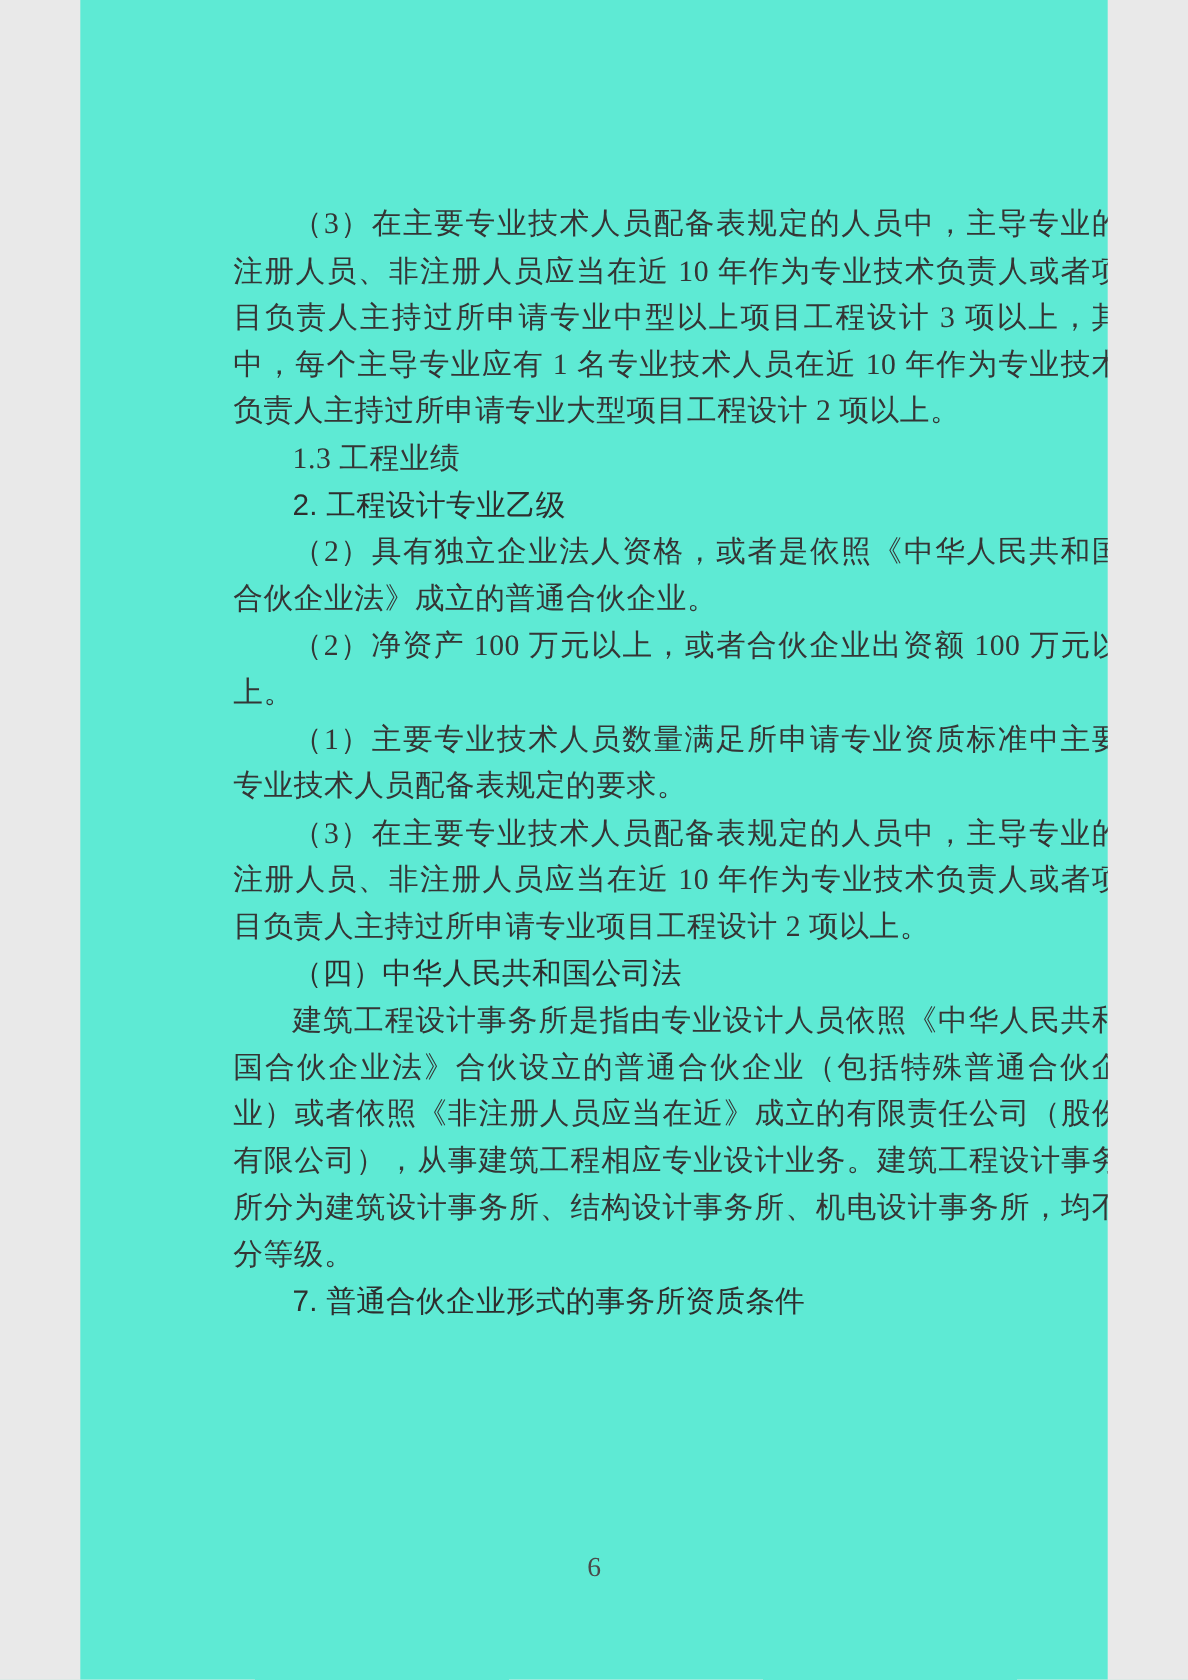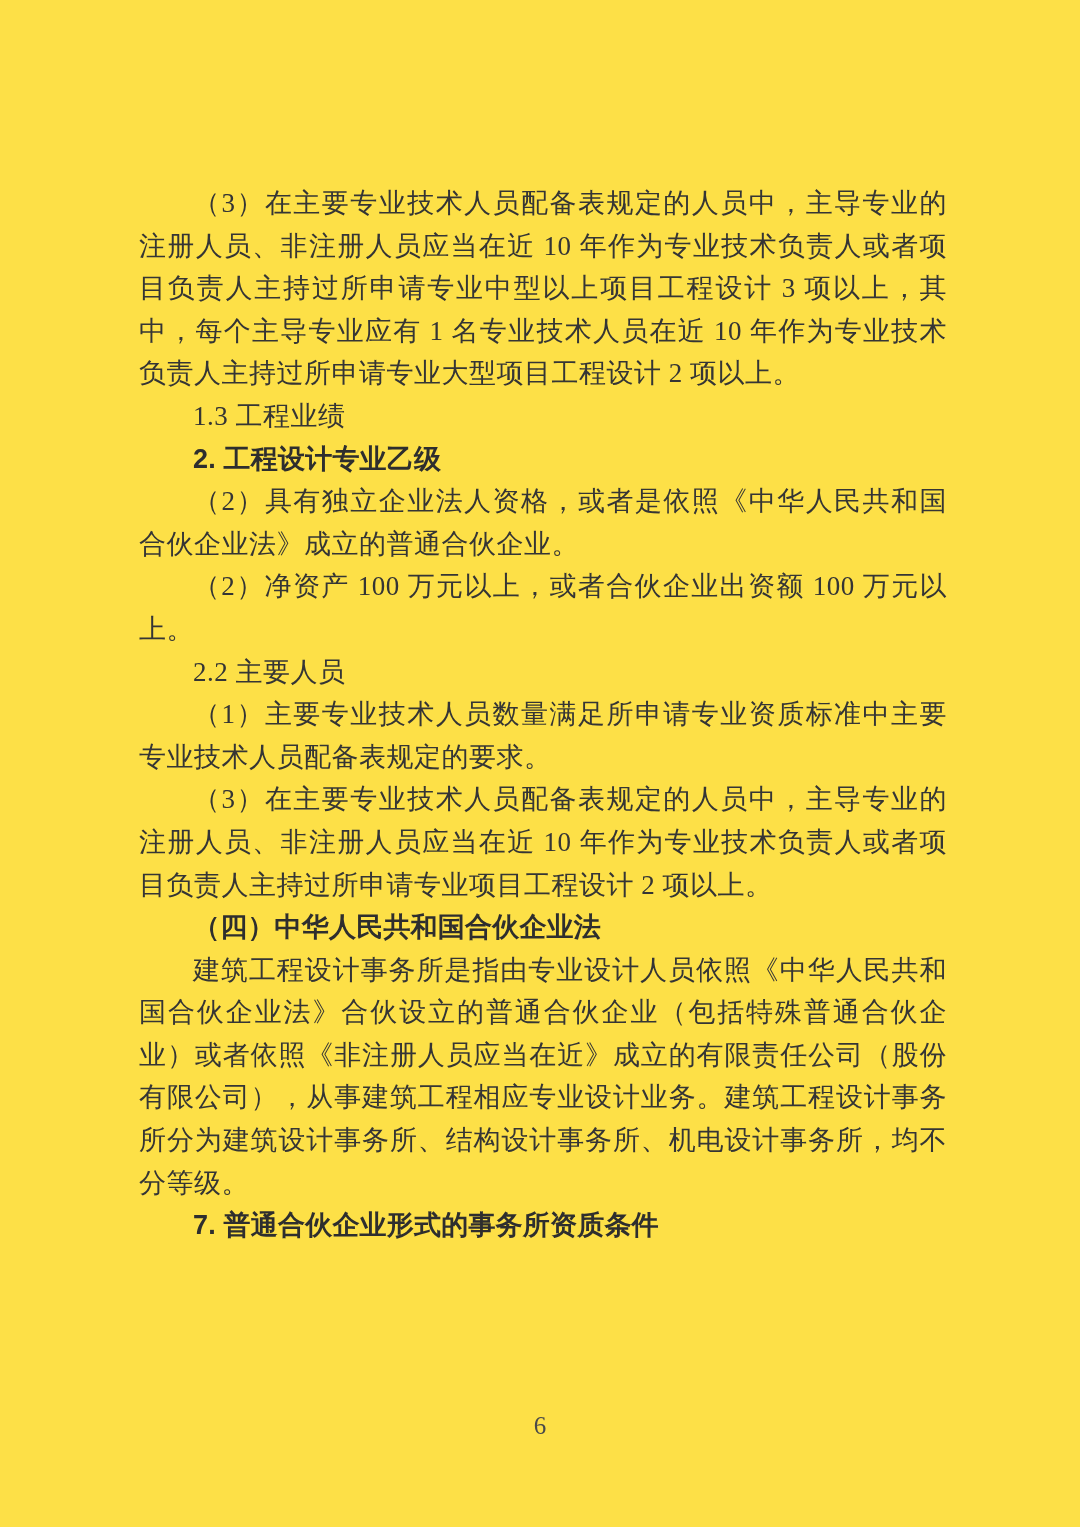--- a/index.html
+++ b/index.html
@@ -2,24 +2,24 @@
 <html><head>
 <meta charset="utf-8">
 <style>
   html, body {
     margin: 0;
     padding: 0;
     background: #e9e9e9;
   }
   .page {
     position: relative;
-    width: 1080px;
+    width: 934px;
     height: 1527px;
     margin: 0 auto;
-    background: #fde047;
+    background: #5eead4;
     overflow: hidden;
     font-family: "Liberation Serif", "DejaVu Serif", serif;
   }
   .document-body {
     position: absolute;
     left: 139px;
     top: 182px;
     width: 808px;
     font-size: 27px;
     line-height: 42.6px;
@@ -27,21 +27,21 @@
     text-align: justify;
   }
   .para {
     margin: 0;
     padding: 0;
     text-indent: 2em;
     letter-spacing: 0.5px;
   }
   .para.bold {
     font-family: "Liberation Sans", "DejaVu Sans", sans-serif;
-    font-weight: 700;
+    font-weight: 400;
     color: #2e2e2e;
     letter-spacing: 0.2px;
   }
   .page-number {
     position: absolute;
     top: 1412px;
     left: 0;
     width: 100%;
     text-align: center;
     font-size: 25px;
@@ -51,21 +51,20 @@
 </head>
 <body>
 
 <div class="page">
   <div class="document-body">
       <p class="para">（3）在主要专业技术人员配备表规定的人员中，主导专业的注册人员、非注册人员应当在近 10 年作为专业技术负责人或者项目负责人主持过所申请专业中型以上项目工程设计 3 项以上，其中，每个主导专业应有 1 名专业技术人员在近 10 年作为专业技术负责人主持过所申请专业大型项目工程设计 2 项以上。</p>
       <p class="para">1.3 工程业绩</p>
       <p class="para bold">2. 工程设计专业乙级</p>
       <p class="para">（2）具有独立企业法人资格，或者是依照《中华人民共和国合伙企业法》成立的普通合伙企业。</p>
       <p class="para">（2）净资产 100 万元以上，或者合伙企业出资额 100 万元以上。</p>
-      <p class="para">2.2 主要人员</p>
       <p class="para">（1）主要专业技术人员数量满足所申请专业资质标准中主要专业技术人员配备表规定的要求。</p>
       <p class="para">（3）在主要专业技术人员配备表规定的人员中，主导专业的注册人员、非注册人员应当在近 10 年作为专业技术负责人或者项目负责人主持过所申请专业项目工程设计 2 项以上。</p>
-      <p class="para bold">（四）中华人民共和国合伙企业法</p>
+      <p class="para bold">（四）中华人民共和国公司法</p>
       <p class="para">建筑工程设计事务所是指由专业设计人员依照《中华人民共和国合伙企业法》合伙设立的普通合伙企业（包括特殊普通合伙企业）或者依照《非注册人员应当在近》成立的有限责任公司（股份有限公司），从事建筑工程相应专业设计业务。建筑工程设计事务所分为建筑设计事务所、结构设计事务所、机电设计事务所，均不分等级。</p>
       <p class="para bold">7. 普通合伙企业形式的事务所资质条件</p>
     </div>
   <div class="page-number">6</div>
 </div>
 
 </body></html>

